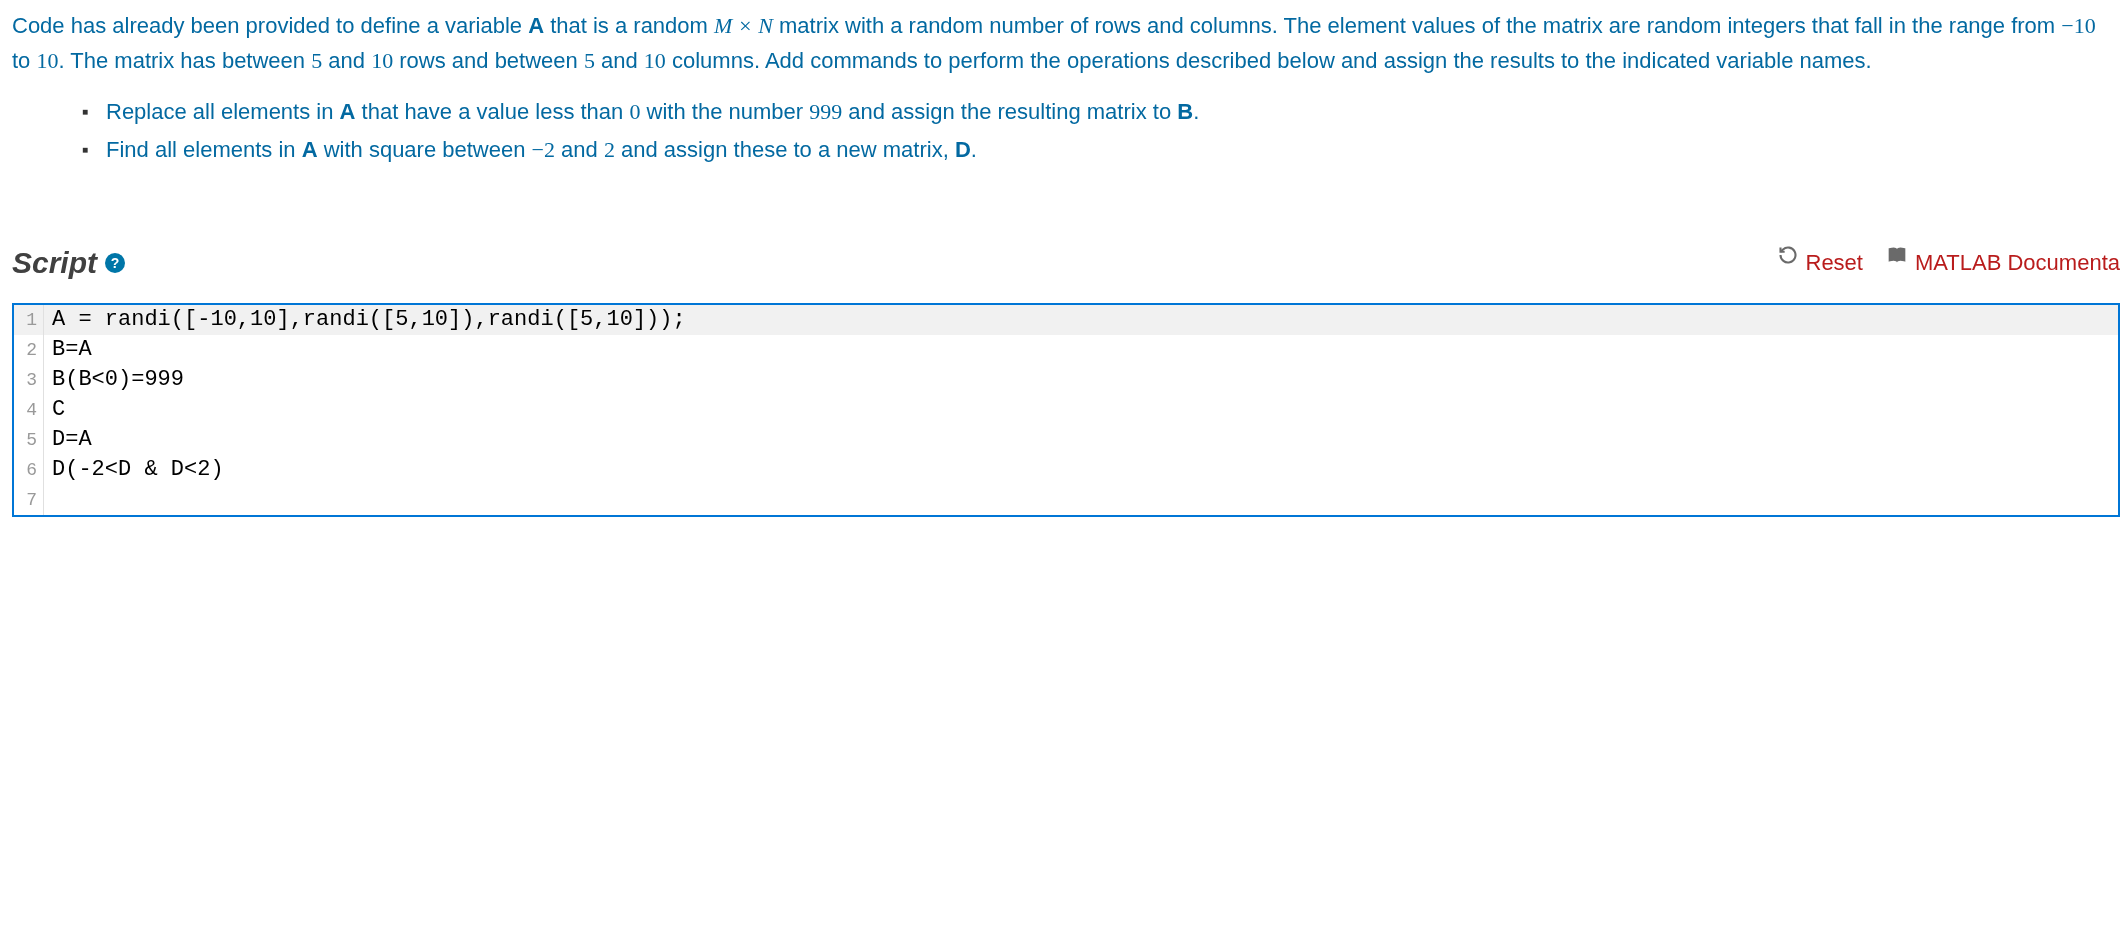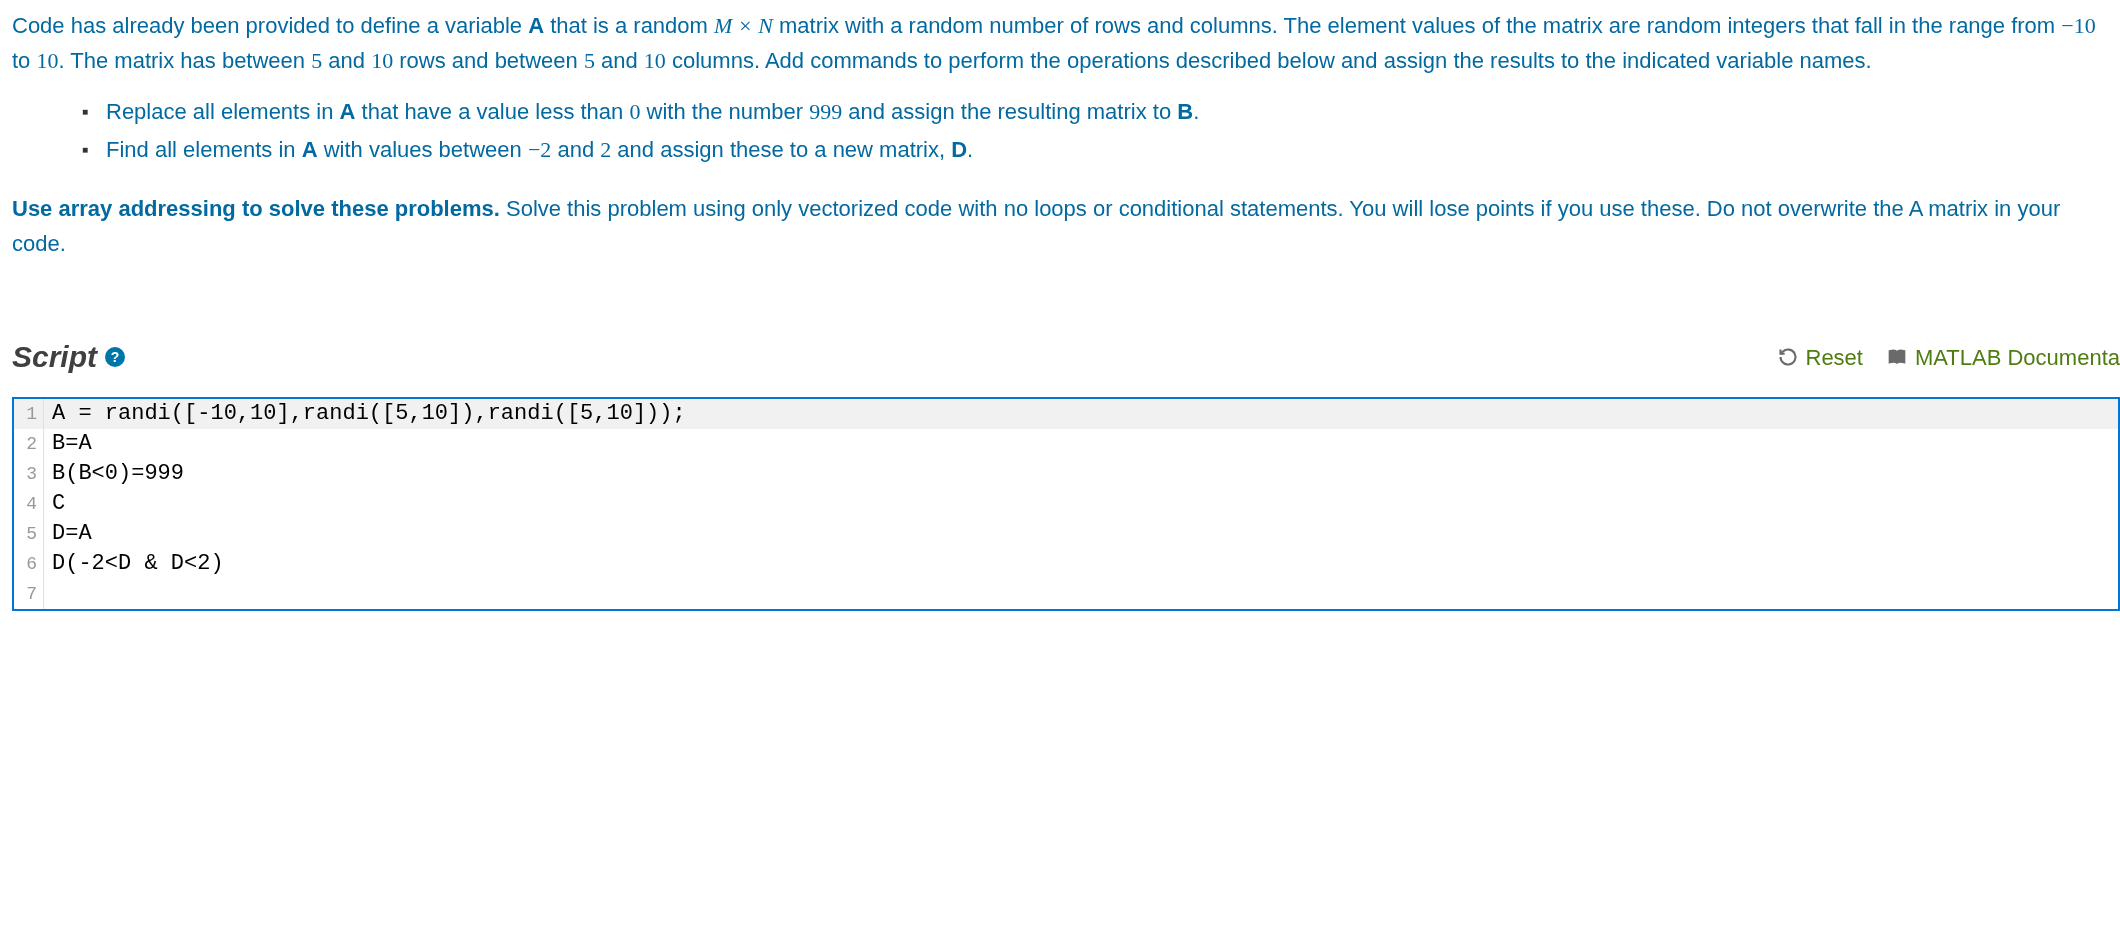--- a/index.html
+++ b/index.html
@@ -83,24 +83,24 @@
     }
     .script-actions {
       display: flex;
       align-items: center;
       gap: 24px;
       color: #6a6a6a;
       font-size: 22px;
     }
     .action-btn {
       display: inline-flex;
-      align-items: center;
+      align-items: flex-start;
       gap: 8px;
       cursor: pointer;
-      color: #4d7c0f;
+      color: #b91c1c;
     }
     .action-btn svg {
       width: 20px;
       height: 20px;
     }
     .code-editor {
       border: 2px solid #0076d6;
       background: #fff;
       font-family: Menlo, Consolas, "Courier New", monospace;
       font-size: 22px;
@@ -140,27 +140,24 @@
 <div class="problem-text">
   <p>
     <span>Code has already been provided to define a variable </span><span class="bold">A</span><span> that is a random </span><span class="math-var">M × N</span><span> matrix with a random number of rows and columns. The element values of the matrix are random integers that fall in the range from </span><span class="math-num">−10</span><span> to </span><span class="math-num">10</span><span>. The matrix has between </span><span class="math-num">5</span><span> and </span><span class="math-num">10</span><span> rows and between </span><span class="math-num">5</span><span> and </span><span class="math-num">10</span><span> columns.  Add commands to perform the operations described below and assign the results to the indicated variable names.</span>
   </p>
 
   <ul class="bullet-list">
     <li>
       <span>Replace all elements in </span><span class="bold">A</span><span> that have a value less than </span><span class="math-num">0</span><span> with the number </span><span class="math-num">999</span><span> and assign the resulting matrix to </span><span class="bold">B</span><span>.</span>
     </li>
     <li>
-      <span>Find all elements in </span><span class="bold">A</span><span> with values between </span><span class="math-num">−2</span><span> and </span><span class="math-num">2</span><span> and assign these to a new matrix, </span><span class="bold">D</span><span>.</span>
+      <span>Find all elements in </span><span class="bold">A</span><span> with square between </span><span class="math-num">−2</span><span> and </span><span class="math-num">2</span><span> and assign these to a new matrix, </span><span class="bold">D</span><span>.</span>
     </li>
   </ul>
 
-  <p>
-    <span class="bold">Use array addressing to solve these problems.</span><span> Solve this problem using only vectorized code with no loops or conditional statements. You will lose points if you use these. Do not overwrite the A matrix in your code.</span>
-  </p>
 </div>
 
 <div class="script-header">
   <div class="script-title-wrap">
     <span class="script-title">Script</span>
     <span class="help-icon">?</span>
   </div>
   <div class="script-actions">
     <span class="action-btn">
       <svg viewBox="0 0 24 24" fill="none" stroke="#6a6a6a" stroke-width="2.5">

